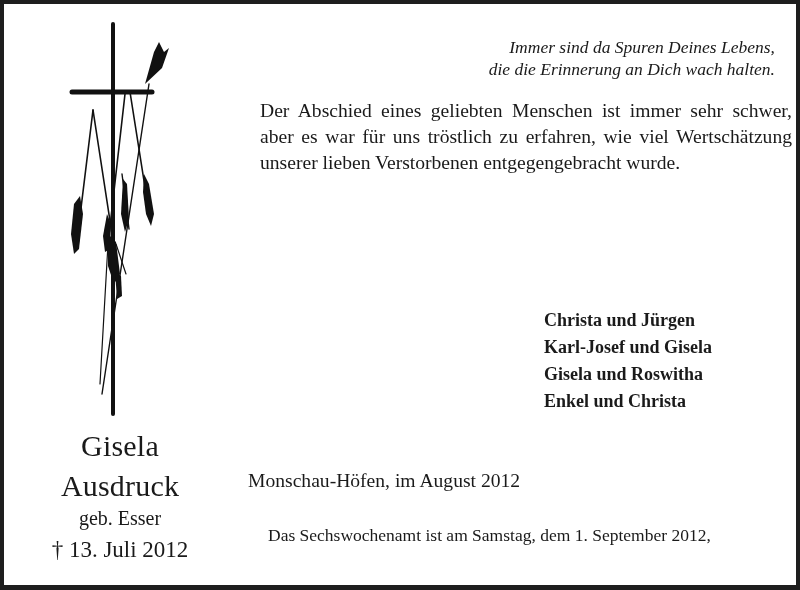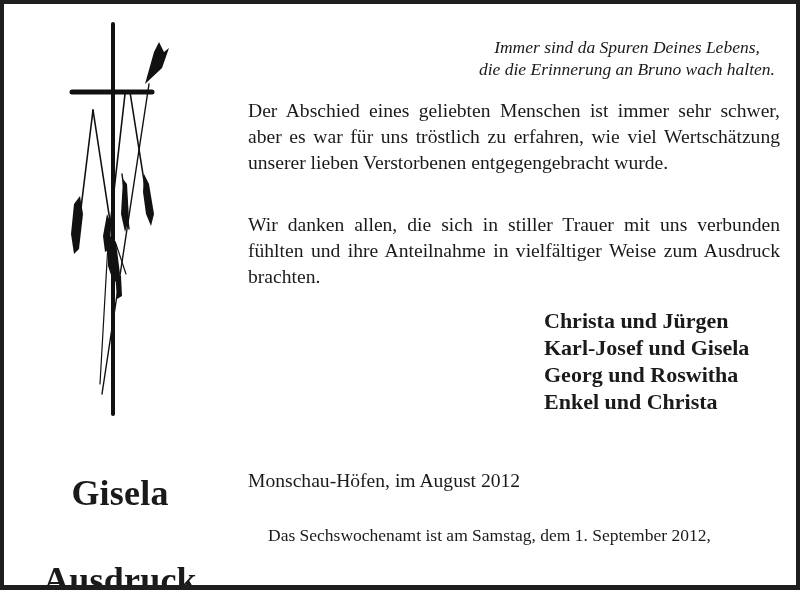--- a/index.html
+++ b/index.html
@@ -4,36 +4,36 @@
   <style>
     html, body { margin: 0; padding: 0; }
     body { width: 800px; height: 590px; background: #1e1e1e; overflow: hidden; }
     .frame {
       position: absolute; left: 4px; top: 4px; width: 792px; height: 581px;
       background: #ffffff; overflow: hidden;
       font-family: "Liberation Serif", "DejaVu Serif", serif; color: #1a1a1a;
     }
     .cross { position: absolute; left: 0; top: 0; width: 230px; height: 420px; }
     .name-block { position: absolute; left: 0; top: 422px; width: 232px; text-align: center; }
-    .name { font-weight: bold; font-size: 36px; line-height: 40px; letter-spacing: 0.2px; margin-top: 47px; }
+    .name { font-weight: normal; font-size: 30px; line-height: 40px; letter-spacing: 0.2px; }
     .maiden { font-size: 20px; line-height: 22px; margin-top: 1px; }
     .death { font-size: 23px; line-height: 26px; margin-top: 8px; text-align: center; }
     .motto {
-      position: absolute; right: 21px; top: 32px; text-align: center;
+      position: absolute; right: 21px; top: 32px; text-align: right;
       font-style: italic; font-size: 17.5px; line-height: 22px;
     }
     .body-text {
       position: absolute; left: 244px; width: 532px;
       font-size: 19.6px; line-height: 26px; text-align: justify;
     }
-    .p1 { top: 94px; }
+    .p1 { top: 94px; margin-left: 12px; }
     .p2 { top: 208px; }
     .signers {
       position: absolute; left: 540px; top: 303px;
-      font-weight: bold; font-size: 22px; line-height: 27px;
+      font-weight: bold; font-size: 18px; line-height: 27px;
     }
     .place-date { position: absolute; left: 244px; top: 465px; font-size: 19.6px; line-height: 24px; text-align: center; }
     .service { position: absolute; left: 244px; top: 520px; font-size: 17.5px; line-height: 23px; margin-left: 20px; }
   </style>
 </head>
 <body>
 
 <div class="frame">
 
   <svg class="cross" viewBox="0 0 230 420" xmlns="http://www.w3.org/2000/svg">
@@ -66,30 +66,29 @@
 
   <div class="name-block">
     <div class="name">Gisela</div>
     <div class="name">Ausdruck</div>
     <div class="maiden">geb. Esser</div>
     <div class="death">† 13. Juli 2012</div>
   </div>
 
   <div class="motto">
     <div>Immer sind da Spuren Deines Lebens,</div>
-    <div>die die Erinnerung an Bruno wach halten.</div>
+    <div>die die Erinnerung an Dich wach halten.</div>
   </div>
 
   <div class="body-text p1">Der Abschied eines geliebten Menschen ist immer sehr schwer, aber es war für uns tröstlich zu erfahren, wie viel Wertschätzung unserer lieben Verstorbenen entgegengebracht wurde.</div>
-  <div class="body-text p2">Wir danken allen, die sich in stiller Trauer mit uns verbunden fühlten und ihre Anteilnahme in vielfältiger Weise zum Ausdruck brachten.</div>
 
   <div class="signers">
     <div>Christa und Jürgen</div>
     <div>Karl-Josef und Gisela</div>
-    <div>Georg und Roswitha</div>
+    <div>Gisela und Roswitha</div>
     <div>Enkel und Christa</div>
   </div>
 
   <div class="place-date">Monschau-Höfen, im August 2012</div>
 
   <div class="service">
     <div>Das Sechswochenamt ist am Samstag, dem 1. September 2012,</div>
   </div>
 
 </div>

